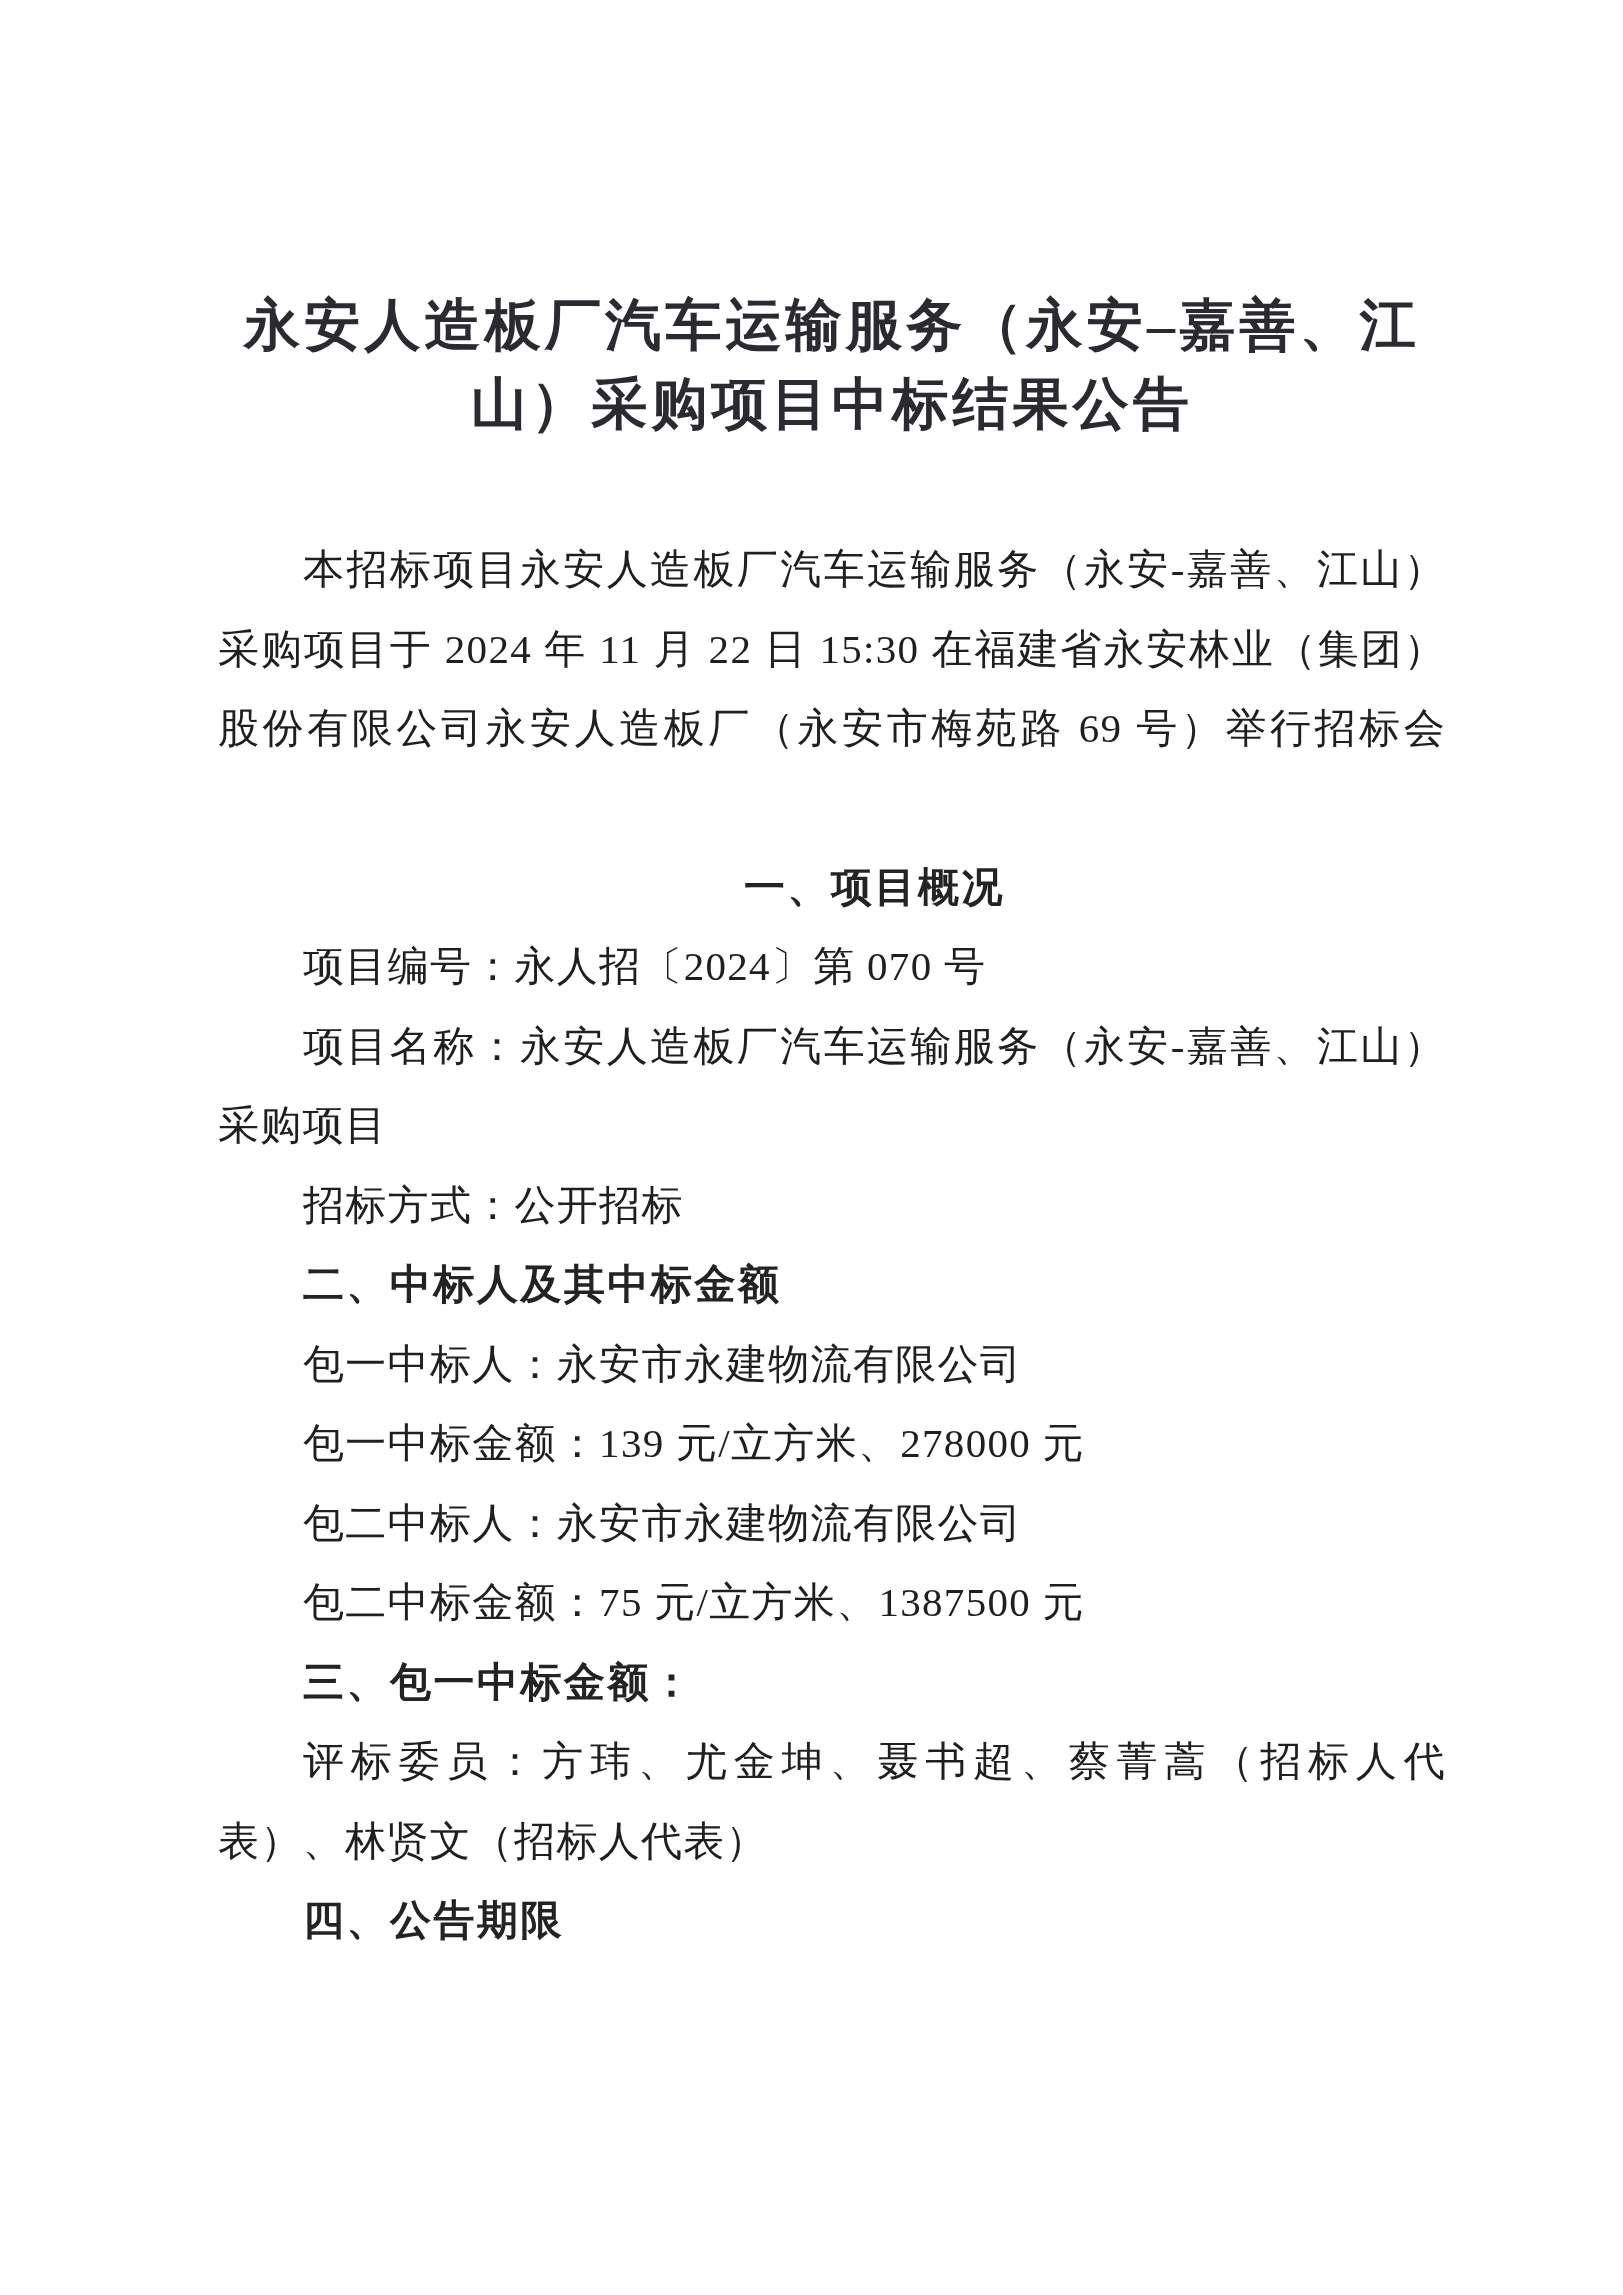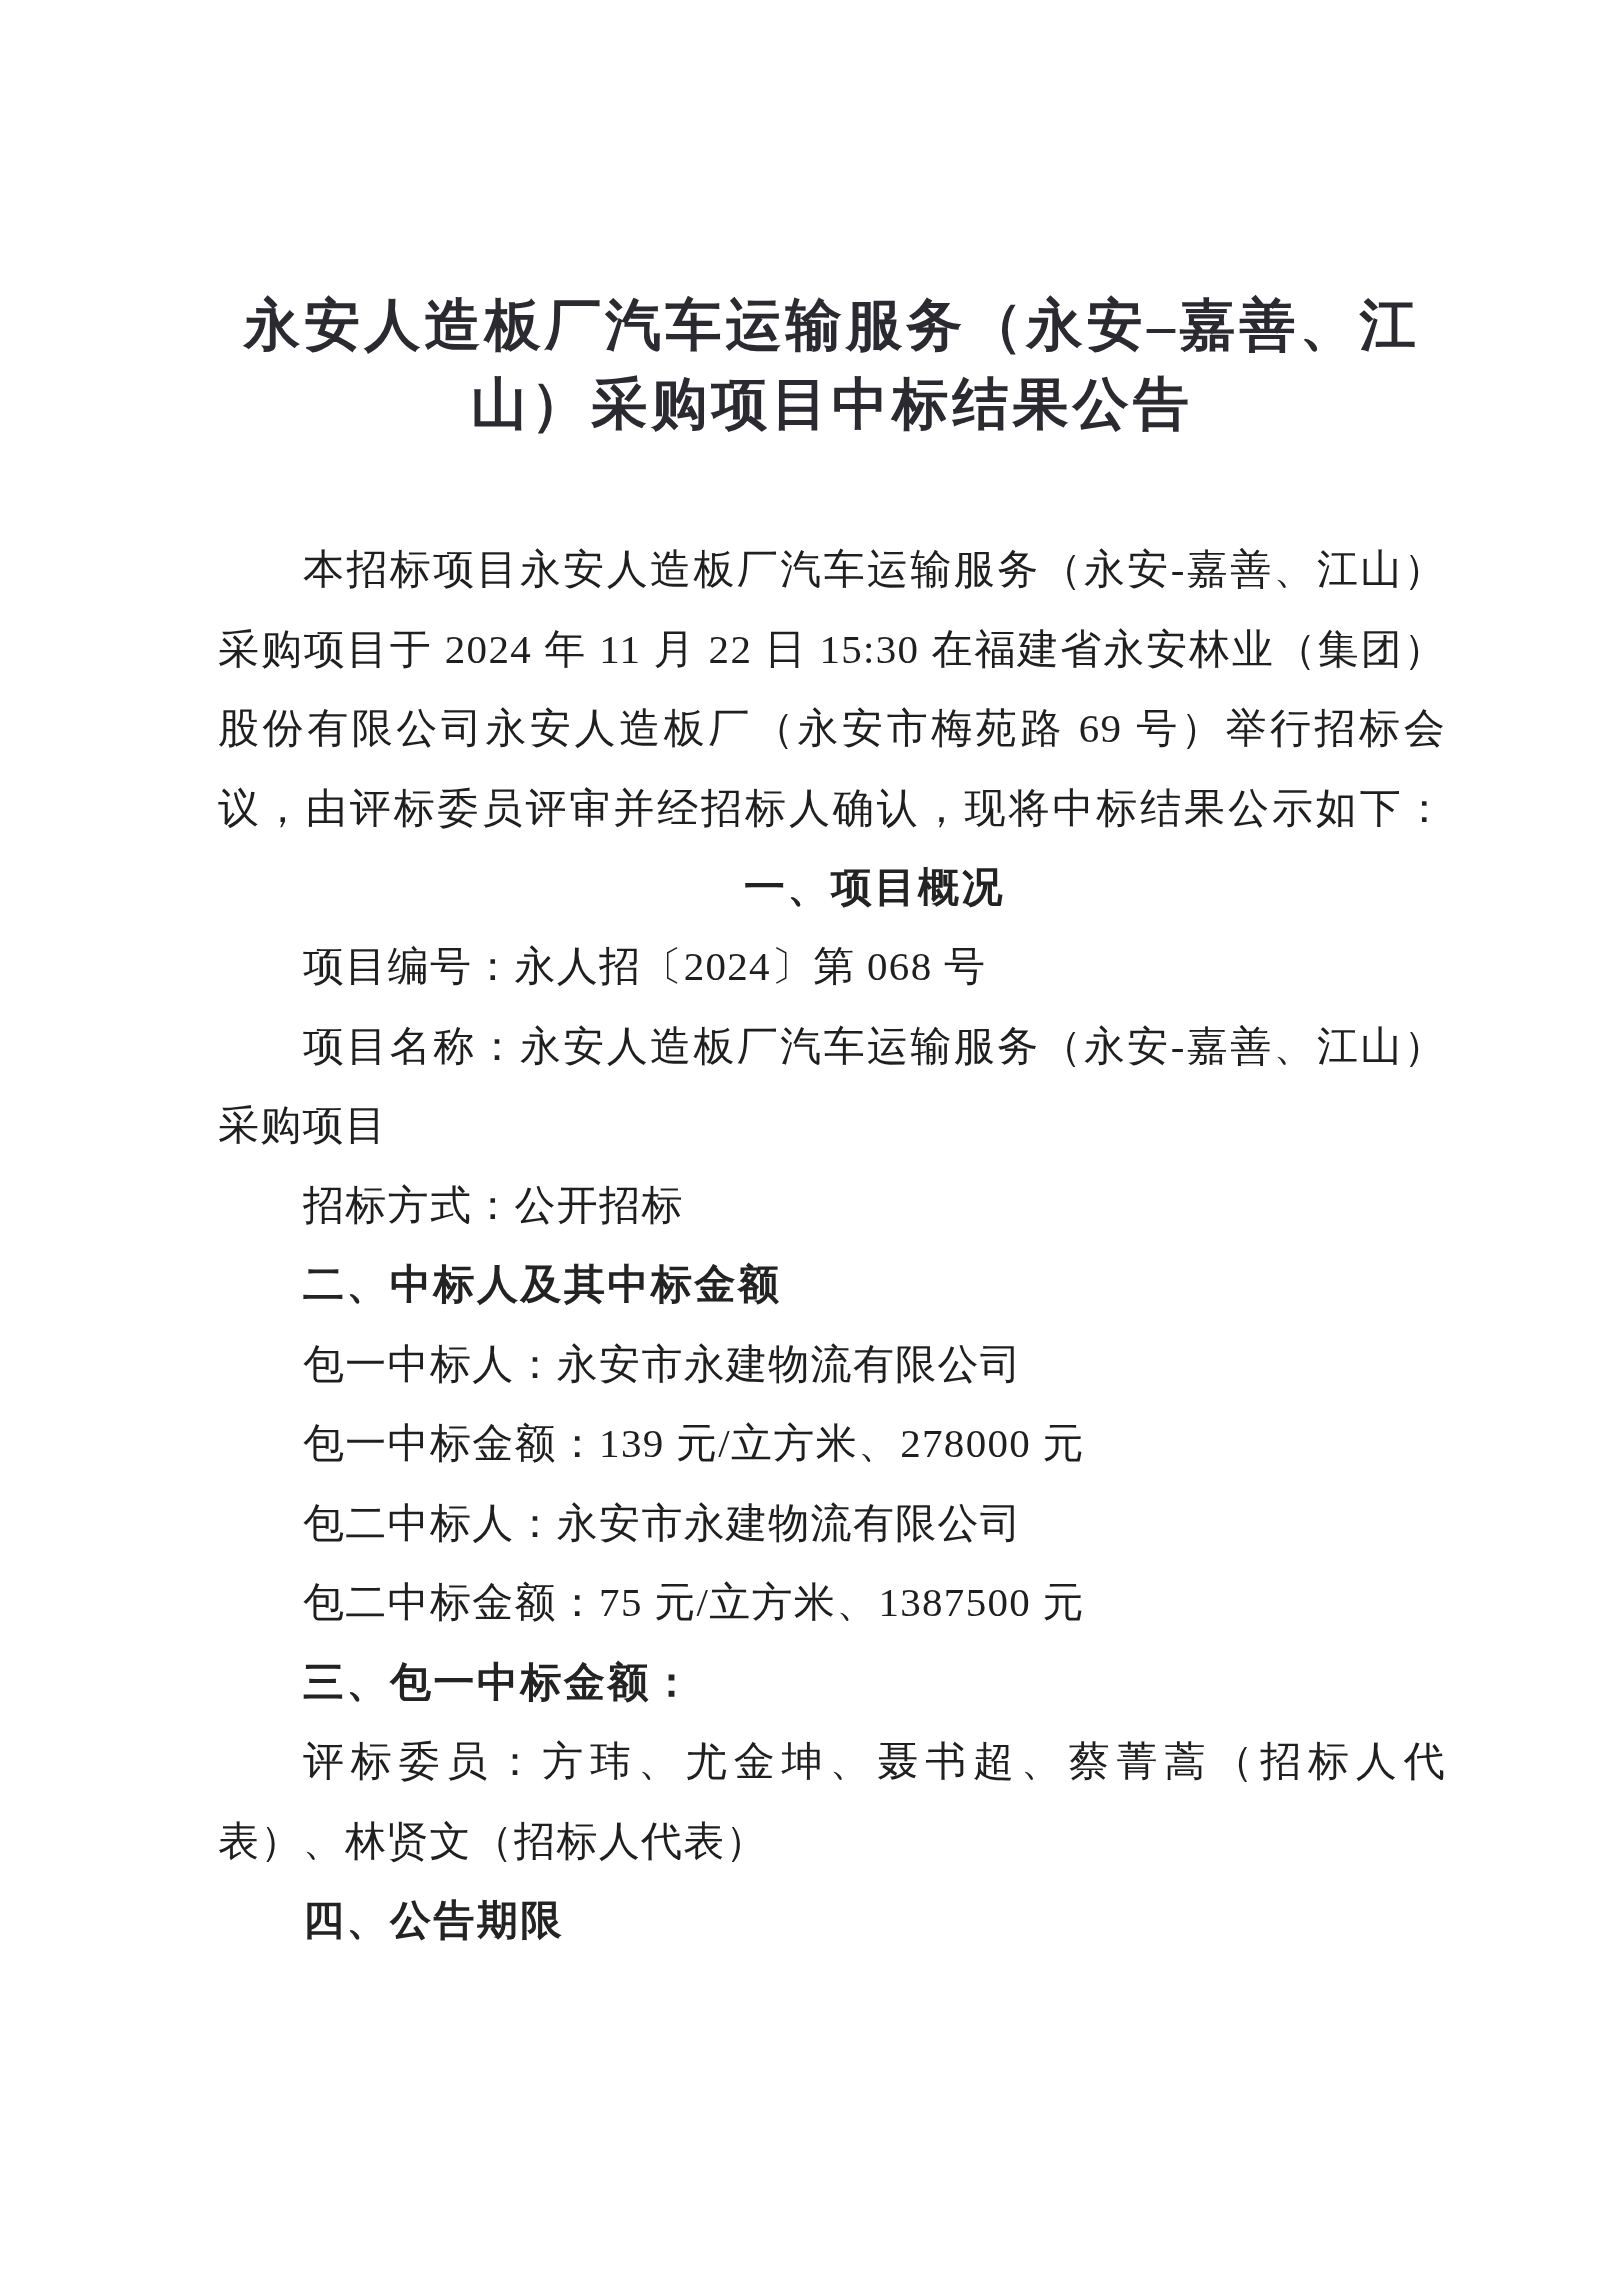--- a/index.html
+++ b/index.html
@@ -77,24 +77,23 @@
 <body>
 
 <div class="page">
 
   <div class="title-line t1">永安人造板厂汽车运输服务（永安–嘉善、江</div>
   <div class="title-line t2">山）采购项目中标结果公告</div>
 
   <div class="ln ind fill y0">本招标项目永安人造板厂汽车运输服务（永安-嘉善、江山）</div>
   <div class="ln fill y1">采购项目于 2024 年 11 月 22 日 15:30 在福建省永安林业（集团）</div>
   <div class="ln fill y2">股份有限公司永安人造板厂（永安市梅苑路 69 号）举行招标会</div>
-  <div class="ln fill y3">议，由评标委员评审并经招标人确认，现将中标结果公示如下：</div>
 
   <div class="ln ind hd y4">一、项目概况</div>
-  <div class="ln ind y5">项目编号：永人招〔2024〕第 068 号</div>
+  <div class="ln ind y5">项目编号：永人招〔2024〕第 070 号</div>
   <div class="ln ind fill y6">项目名称：永安人造板厂汽车运输服务（永安-嘉善、江山）</div>
   <div class="ln y7">采购项目</div>
   <div class="ln ind y8">招标方式：公开招标</div>
 
   <div class="ln ind hd y9">二、中标人及其中标金额</div>
   <div class="ln ind y10">包一中标人：永安市永建物流有限公司</div>
   <div class="ln ind y11">包一中标金额：139 元/立方米、278000 元</div>
   <div class="ln ind y12">包二中标人：永安市永建物流有限公司</div>
   <div class="ln ind y13">包二中标金额：75 元/立方米、1387500 元</div>
 

